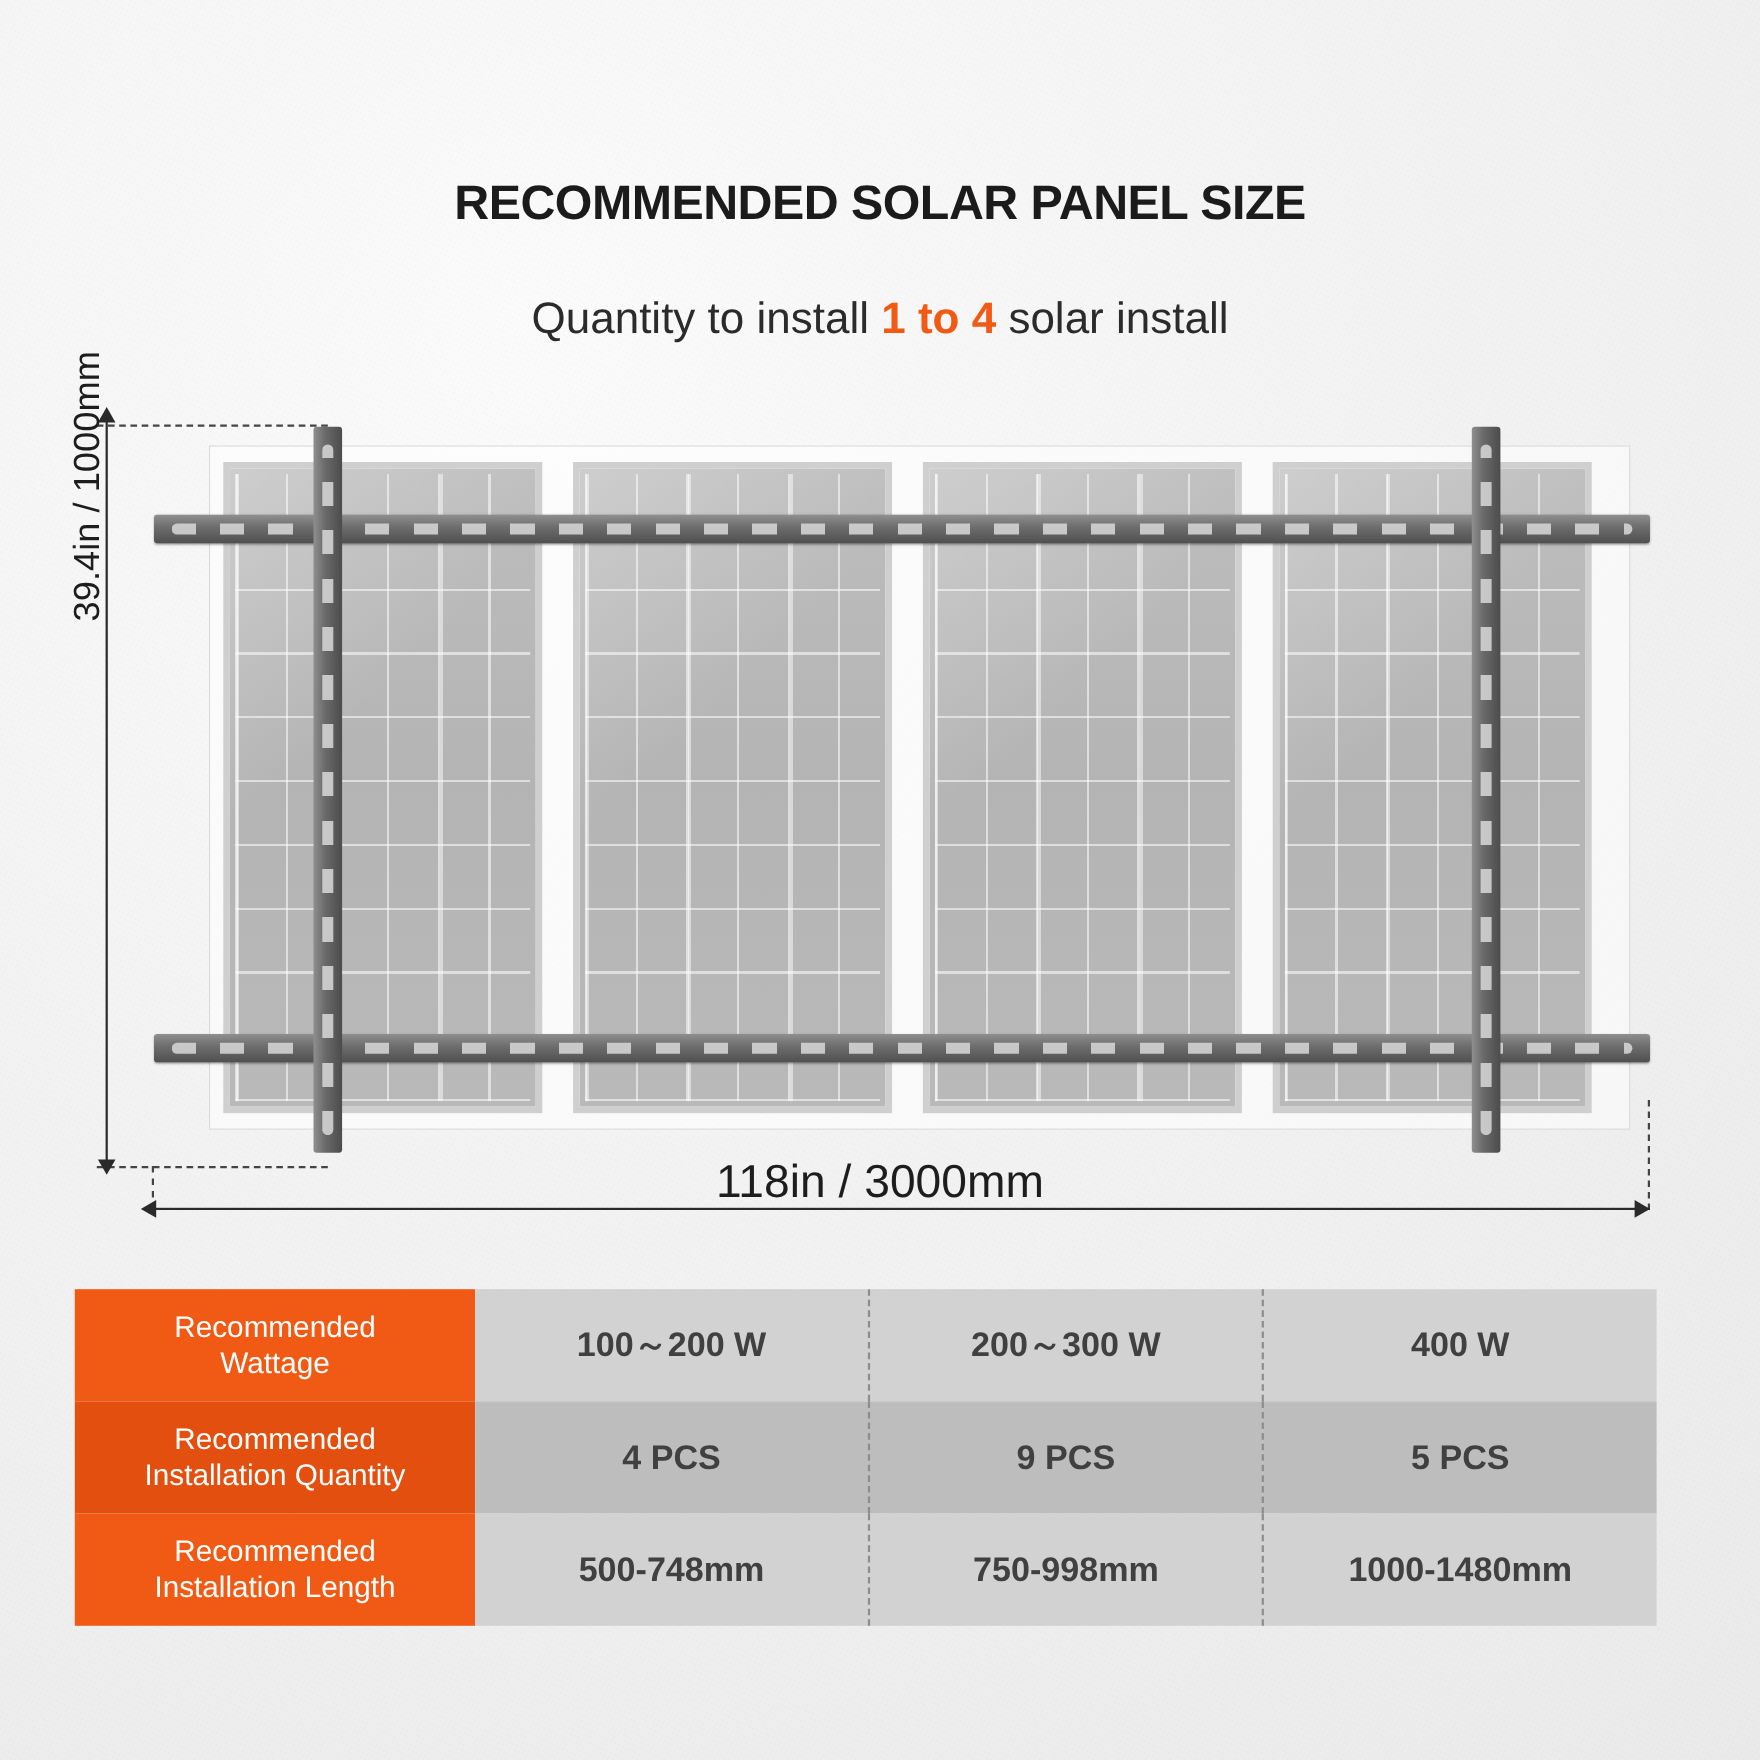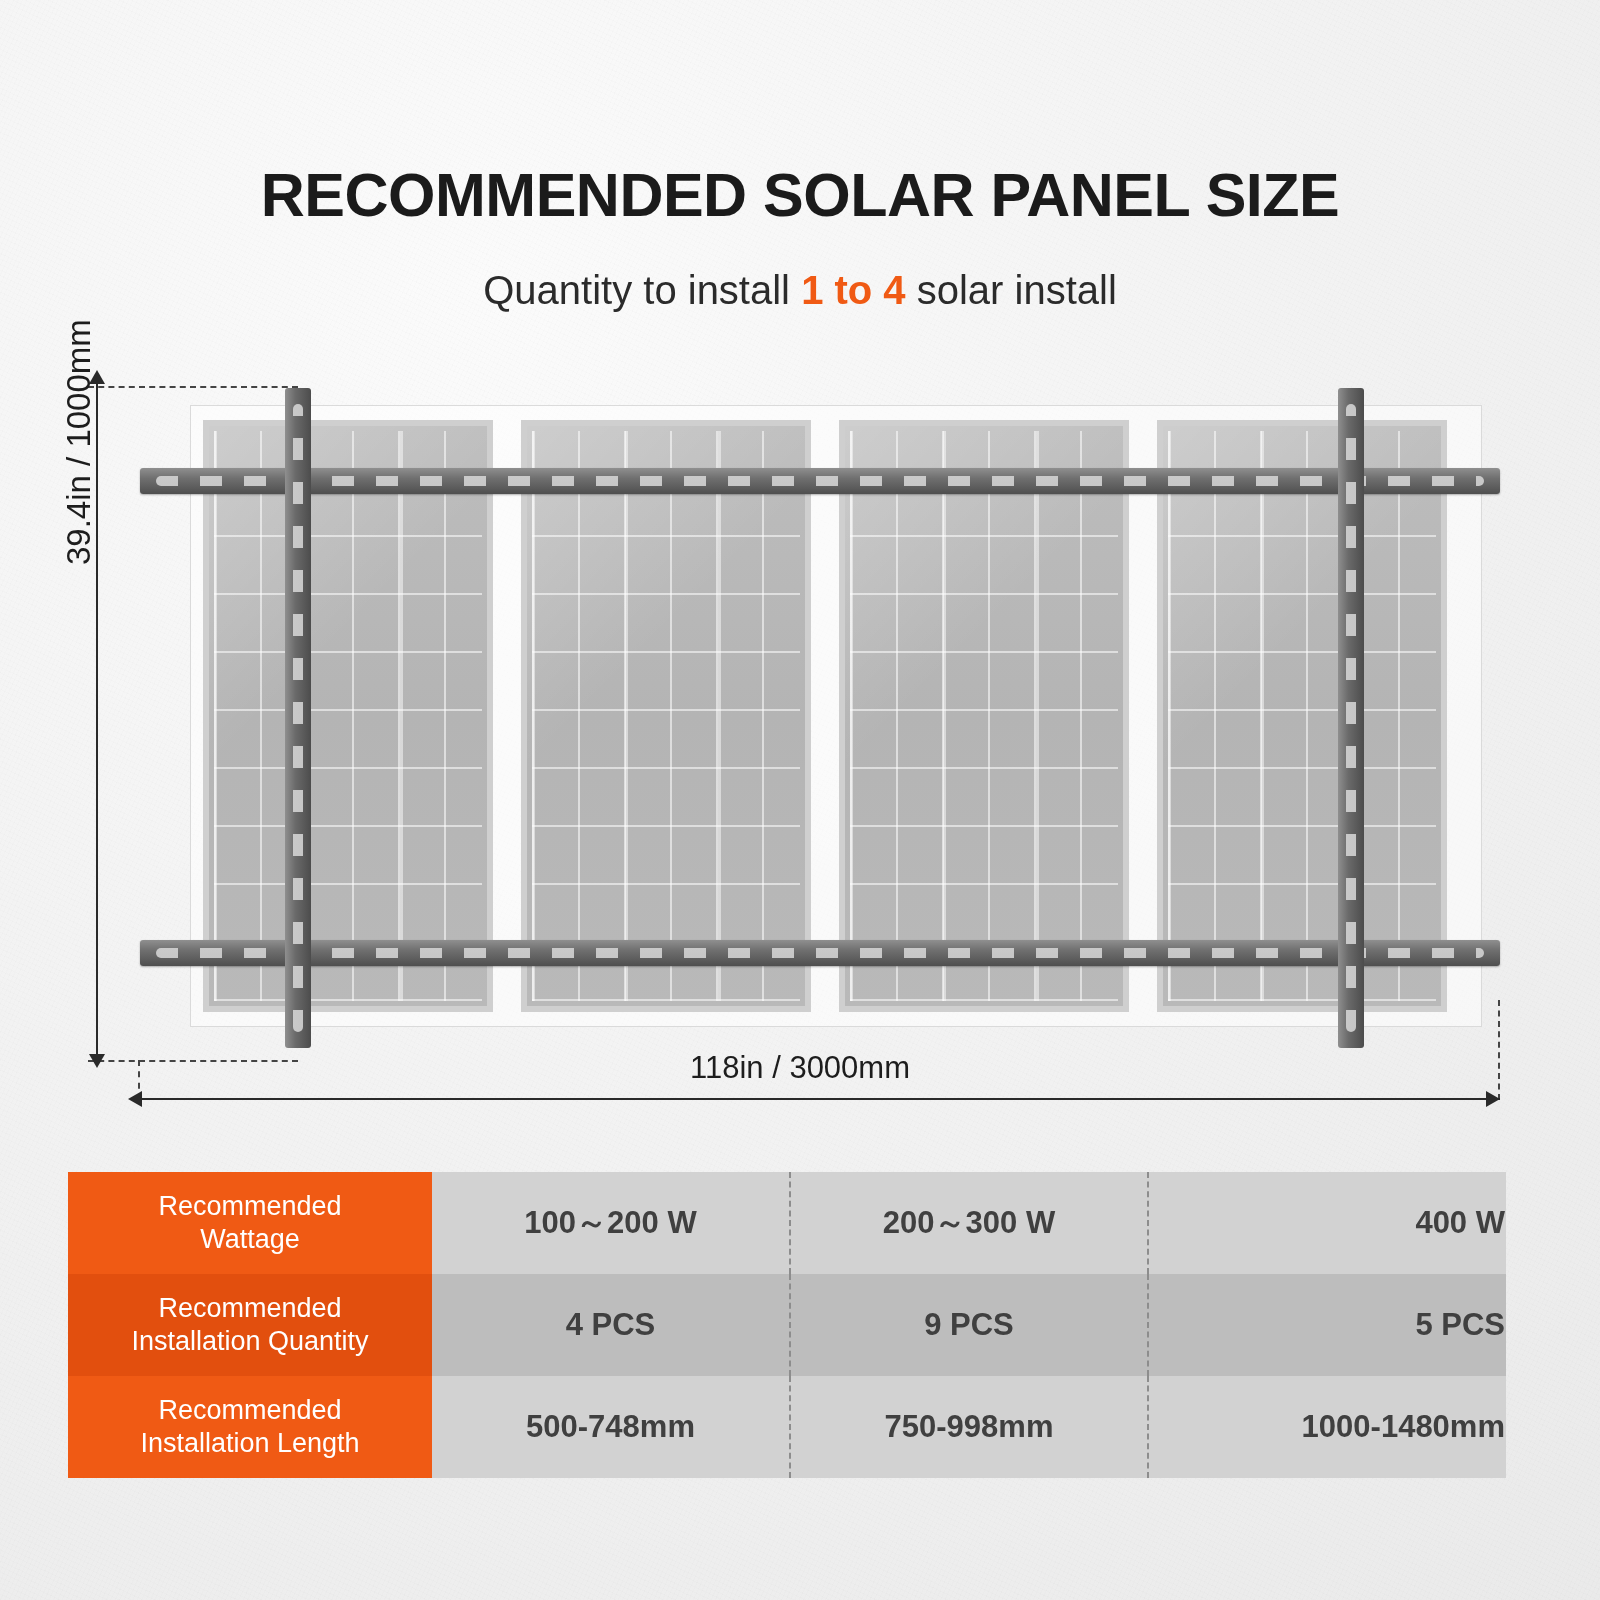--- a/index.html
+++ b/index.html
@@ -61,21 +61,21 @@
     font-weight: bold;
   }
 
   
   .title {
     position: absolute;
     top: 160px;
     left: 0;
     width: 1600px;
     text-align: center;
-    font-size: 61px;
+    font-size: 44px;
     font-weight: bold;
     color: #1b1b1b;
     letter-spacing: -0.5px;
     font-family: "Liberation Sans", sans-serif;
   }
   .subtitle {
     position: absolute;
     top: 268px;
     left: 0;
     width: 1600px;
@@ -239,21 +239,21 @@
     width: 1360px;
     height: 2px;
     background: #2a2a2a;
   }
   .h-label {
     position: absolute;
     left: 0;
     top: 690px;
     width: 1600px;
     text-align: center;
-    font-size: 31px;
+    font-size: 42px;
     color: #1d1d1d;
   }
 
   
   .table {
     position: absolute;
     left: 68px;
     top: 1172px;
     width: 1438px;
     border-collapse: collapse;
@@ -277,21 +277,21 @@
   }
   .table tr.r1 td.val { background: #d2d2d2; }
   .table tr.r2 td.val { background: #bdbdbd; }
   .table tr.r3 td.val { background: #d2d2d2; }
   .table tr.r2 td.head { background: #e24f0e; }
   .table td.val {
     font-weight: bold;
     font-size: 31px;
     border-right: 2px dashed #8d8d8d;
   }
-  .table td.val.last { border-right: none; text-align: right; }
+  .table td.val.last { border-right: none; }
 </style>
 </head>
 <body>
 
 <div class="page">
 
 
   <div class="title">RECOMMENDED SOLAR PANEL SIZE</div>
 
   <div class="subtitle">

